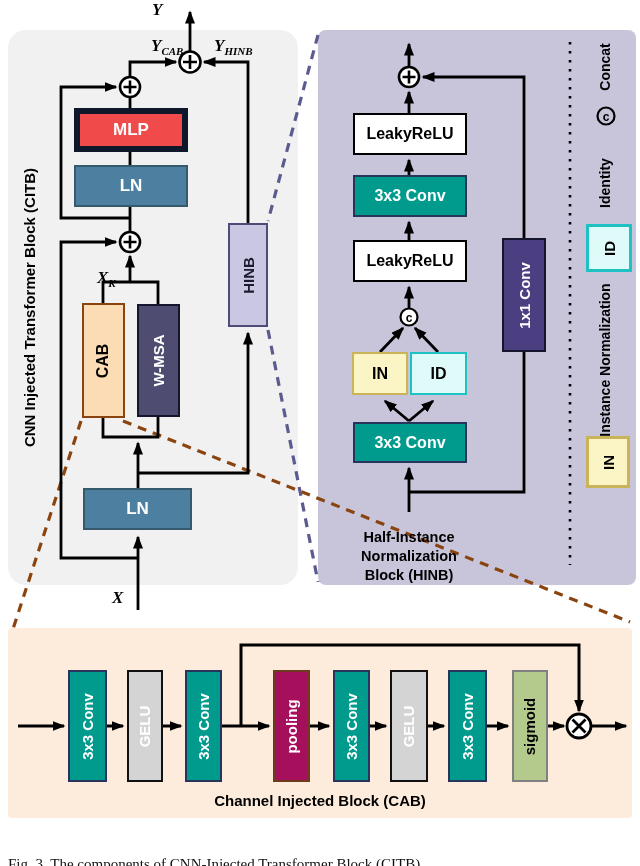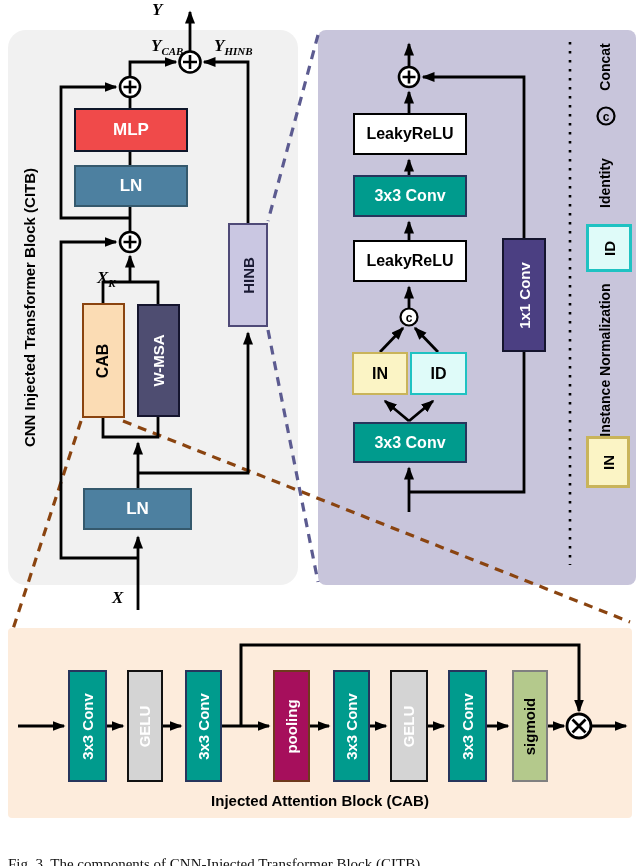--- a/index.html
+++ b/index.html
@@ -134,21 +134,21 @@
     <g>
       <circle cx="606" cy="116" r="8.5" stroke="#000" stroke-width="2.2" fill="#c8c5db"></circle>
       <text x="606" y="120.5" text-anchor="middle" font-size="12" font-weight="bold" fill="#000">c</text>
     </g>
   </svg>
 
   <div class="vtext" style="left:12px;top:40px;width:36px;height:535px;font-size:15px;color:#000;">
     <span>CNN Injected Transformer Block (CITB)</span>
   </div>
 
-  <div class="blk" style="left:74px;top:108px;width:114px;height:44px;background:#f04a4a;border:2px solid #0f172a;color:#fff;font-size:17px;">
+  <div class="blk" style="left:74px;top:108px;width:114px;height:44px;background:#f04a4a;border:6px solid #0f172a;color:#fff;font-size:17px;">
     <span>MLP</span>
   </div>
   <div class="blk" style="left:74px;top:165px;width:114px;height:42px;background:#4d80a0;border:2px solid #35596d;color:#fff;font-size:17px;">
     <span>LN</span>
   </div>
   <div class="blk" style="left:82px;top:303px;width:43px;height:115px;background:#fbdcb4;border:2.5px solid #8a4410;color:#000;font-size:16px;">
     <span class="vt">CAB</span>
   </div>
   <div class="blk" style="left:137px;top:304px;width:43px;height:113px;background:#4e4d71;border:2px solid #15152e;color:#fff;font-size:15px;">
     <span class="vt">W-MSA</span>
@@ -192,20 +192,22 @@
     <span>ID</span>
   </div>
   <div class="blk" style="left:353px;top:422px;width:114px;height:41px;background:#009b8d;border:2px solid #27355c;color:#fff;font-size:16px;">
     <span>3x3 Conv</span>
   </div>
   <div class="blk" style="left:502px;top:238px;width:44px;height:114px;background:#4b3f82;border:2px solid #15152e;color:#fff;font-size:15px;">
     <span class="vt">1x1 Conv</span>
   </div>
 
   <div class="cap" style="left:324px;top:528px;width:170px;font-size:14.5px;line-height:19px;">
+    <div>Half-Instance Normalization</div>
+    <div>Block (HINB)</div>
   </div>
 
   <div class="vtext" style="left:587px;top:35px;width:36px;height:64px;font-size:14px;color:#000;">
     <span>Concat</span>
   </div>
   <div class="vtext" style="left:587px;top:150px;width:36px;height:66px;font-size:14px;color:#000;">
     <span>Identity</span>
   </div>
   <div class="blk" style="left:586px;top:224px;width:46px;height:48px;background:#dffbf9;border:3px solid #1fc2c2;color:#000;font-size:15px;">
     <span class="vt">ID</span>
@@ -235,18 +237,18 @@
   <div class="blk" style="left:390px;top:670px;width:38px;height:112px;background:#d4d4d4;border:2px solid #111;color:#fff;font-size:15px;">
     <span class="vt">GELU</span>
   </div>
   <div class="blk" style="left:448px;top:670px;width:39px;height:112px;background:#009b8d;border:2px solid #27355c;color:#fff;font-size:15px;">
     <span class="vt">3x3 Conv</span>
   </div>
   <div class="blk" style="left:512px;top:670px;width:36px;height:112px;background:#b4c98c;border:2px solid #808080;color:#000;font-size:15px;">
     <span class="vt">sigmoid</span>
   </div>
 
-  <div class="cap" style="left:8px;top:792px;width:624px;font-size:15px;">Injected Attention Block (CAB)</div>
+  <div class="cap" style="left:8px;top:792px;width:624px;font-size:15px;">Channel Injected Block (CAB)</div>
 
   <div style="position:absolute;left:8px;top:856px;width:624px;font-family:'Liberation Serif',serif;
               font-size:15px;color:#111;white-space:nowrap;">Fig. 3.   The components of CNN-Injected Transformer Block (CITB).</div>
 
 </div>
 
 </body></html>

